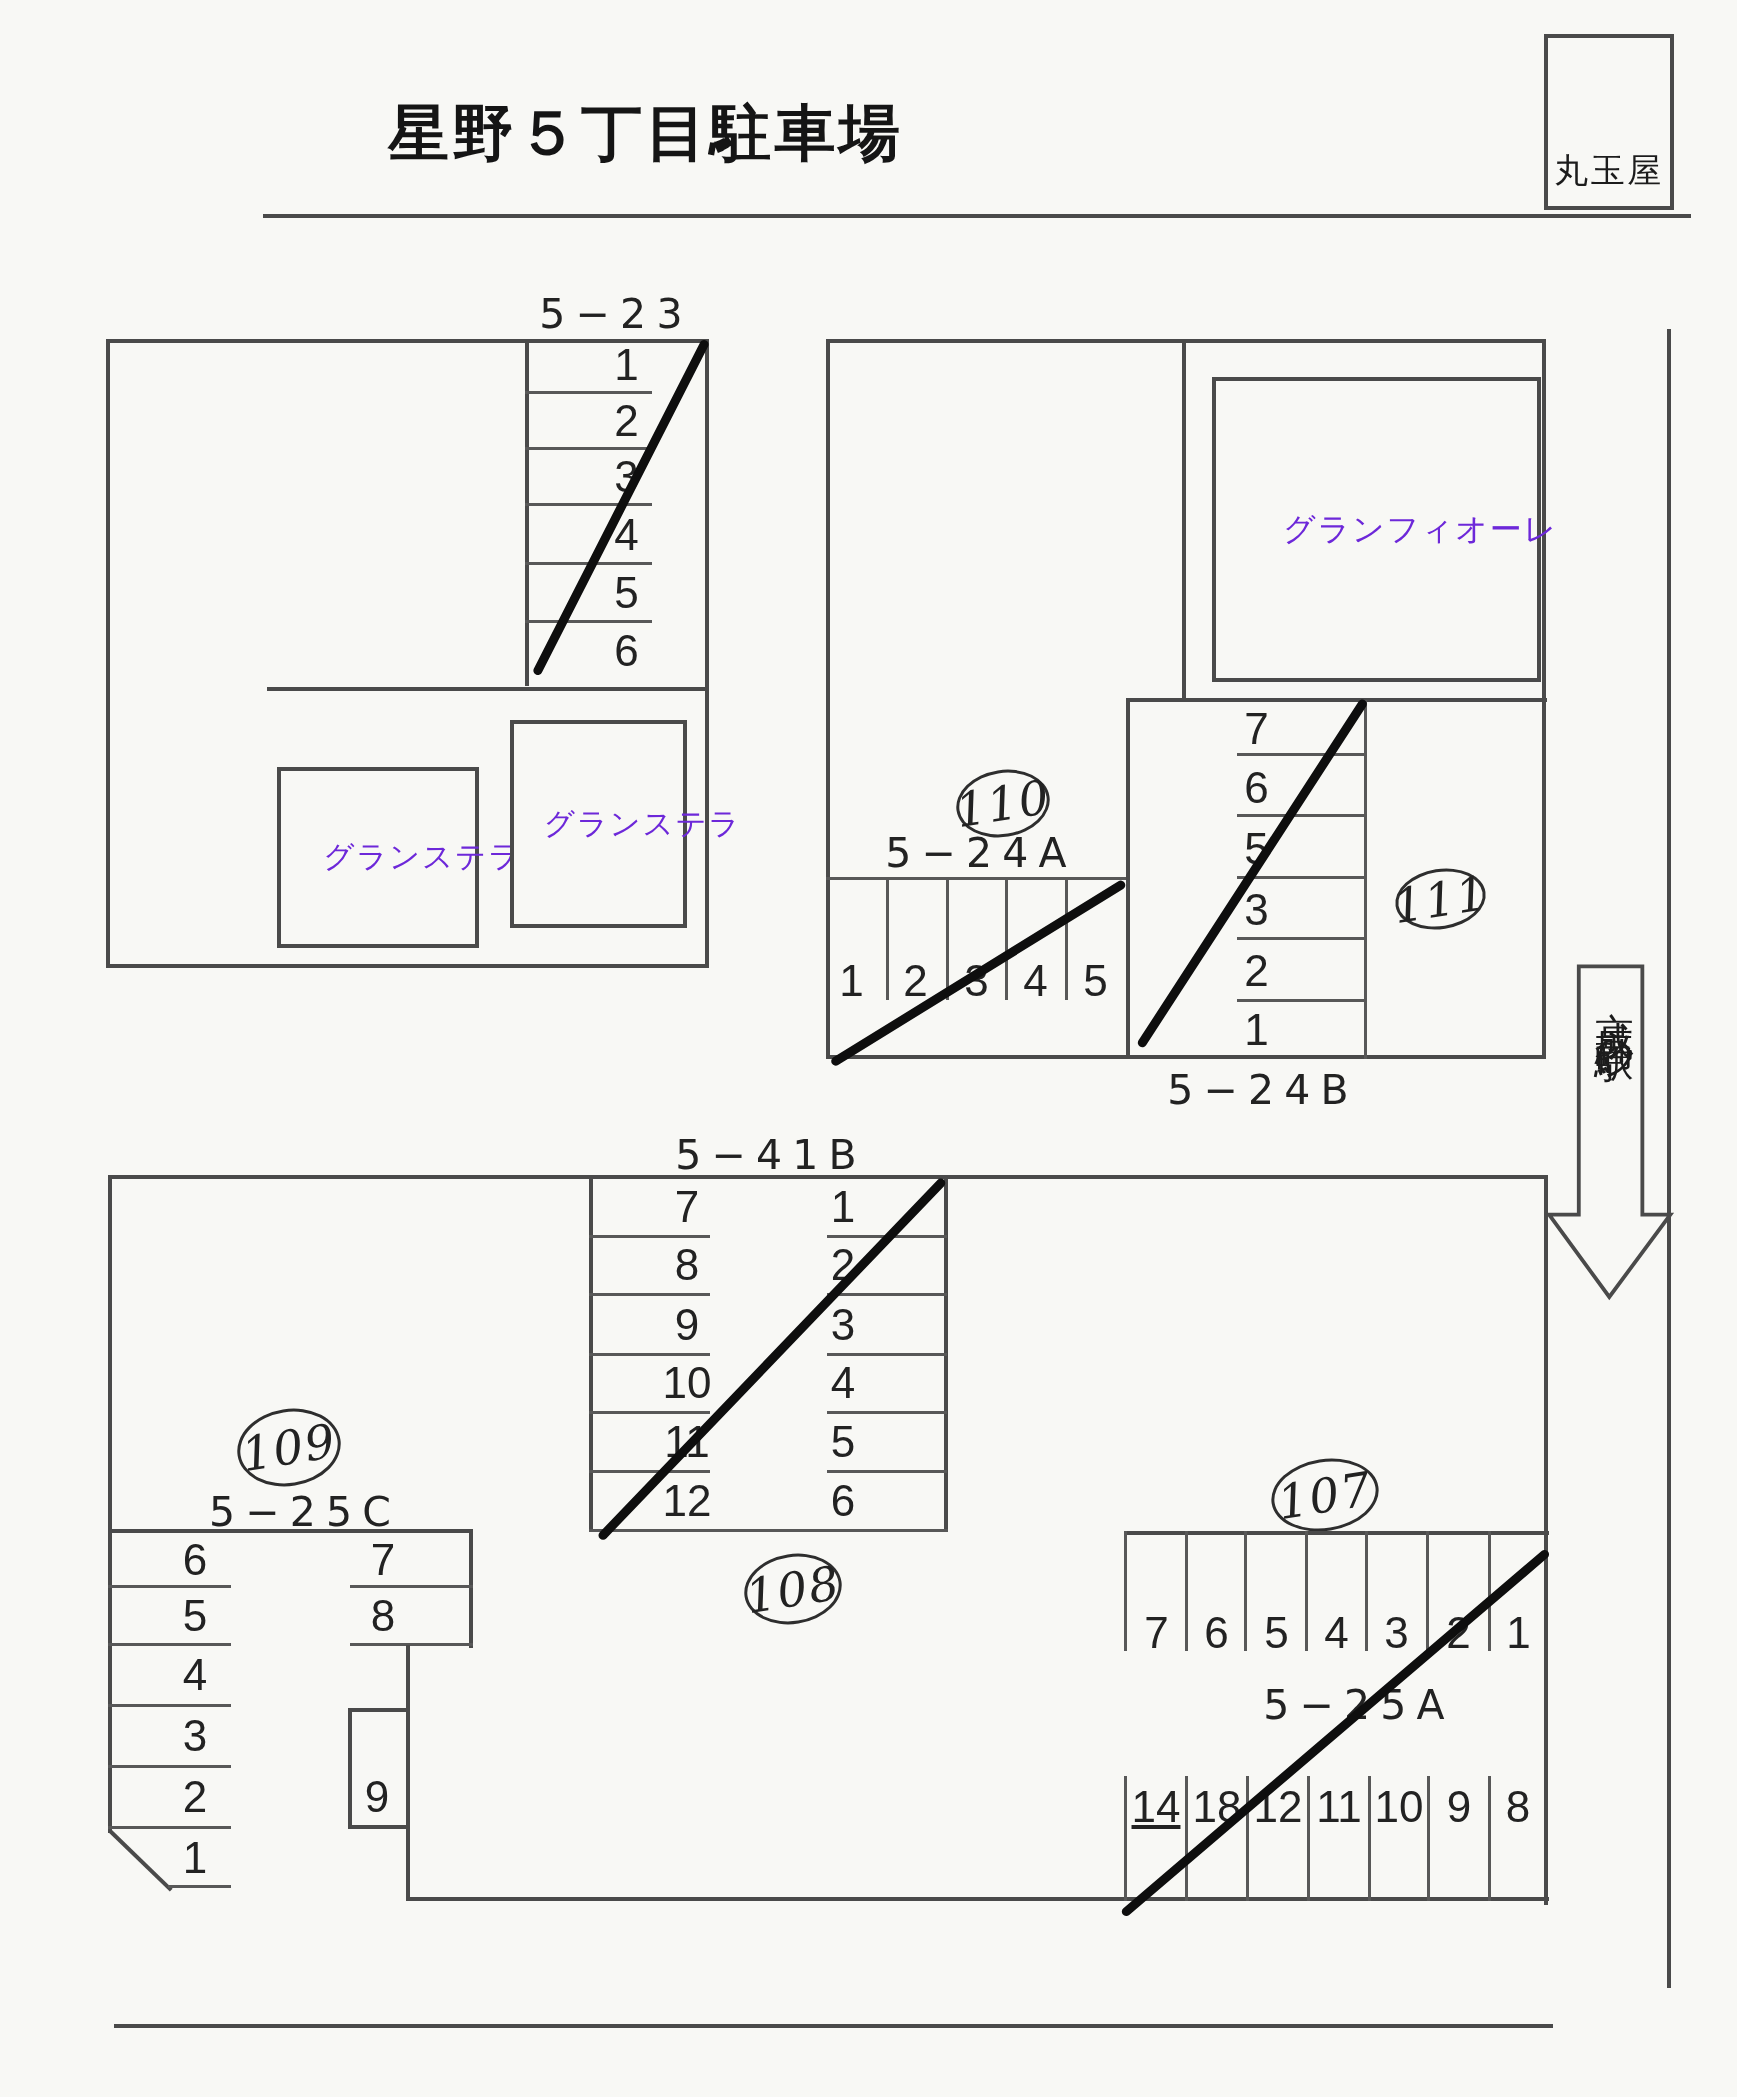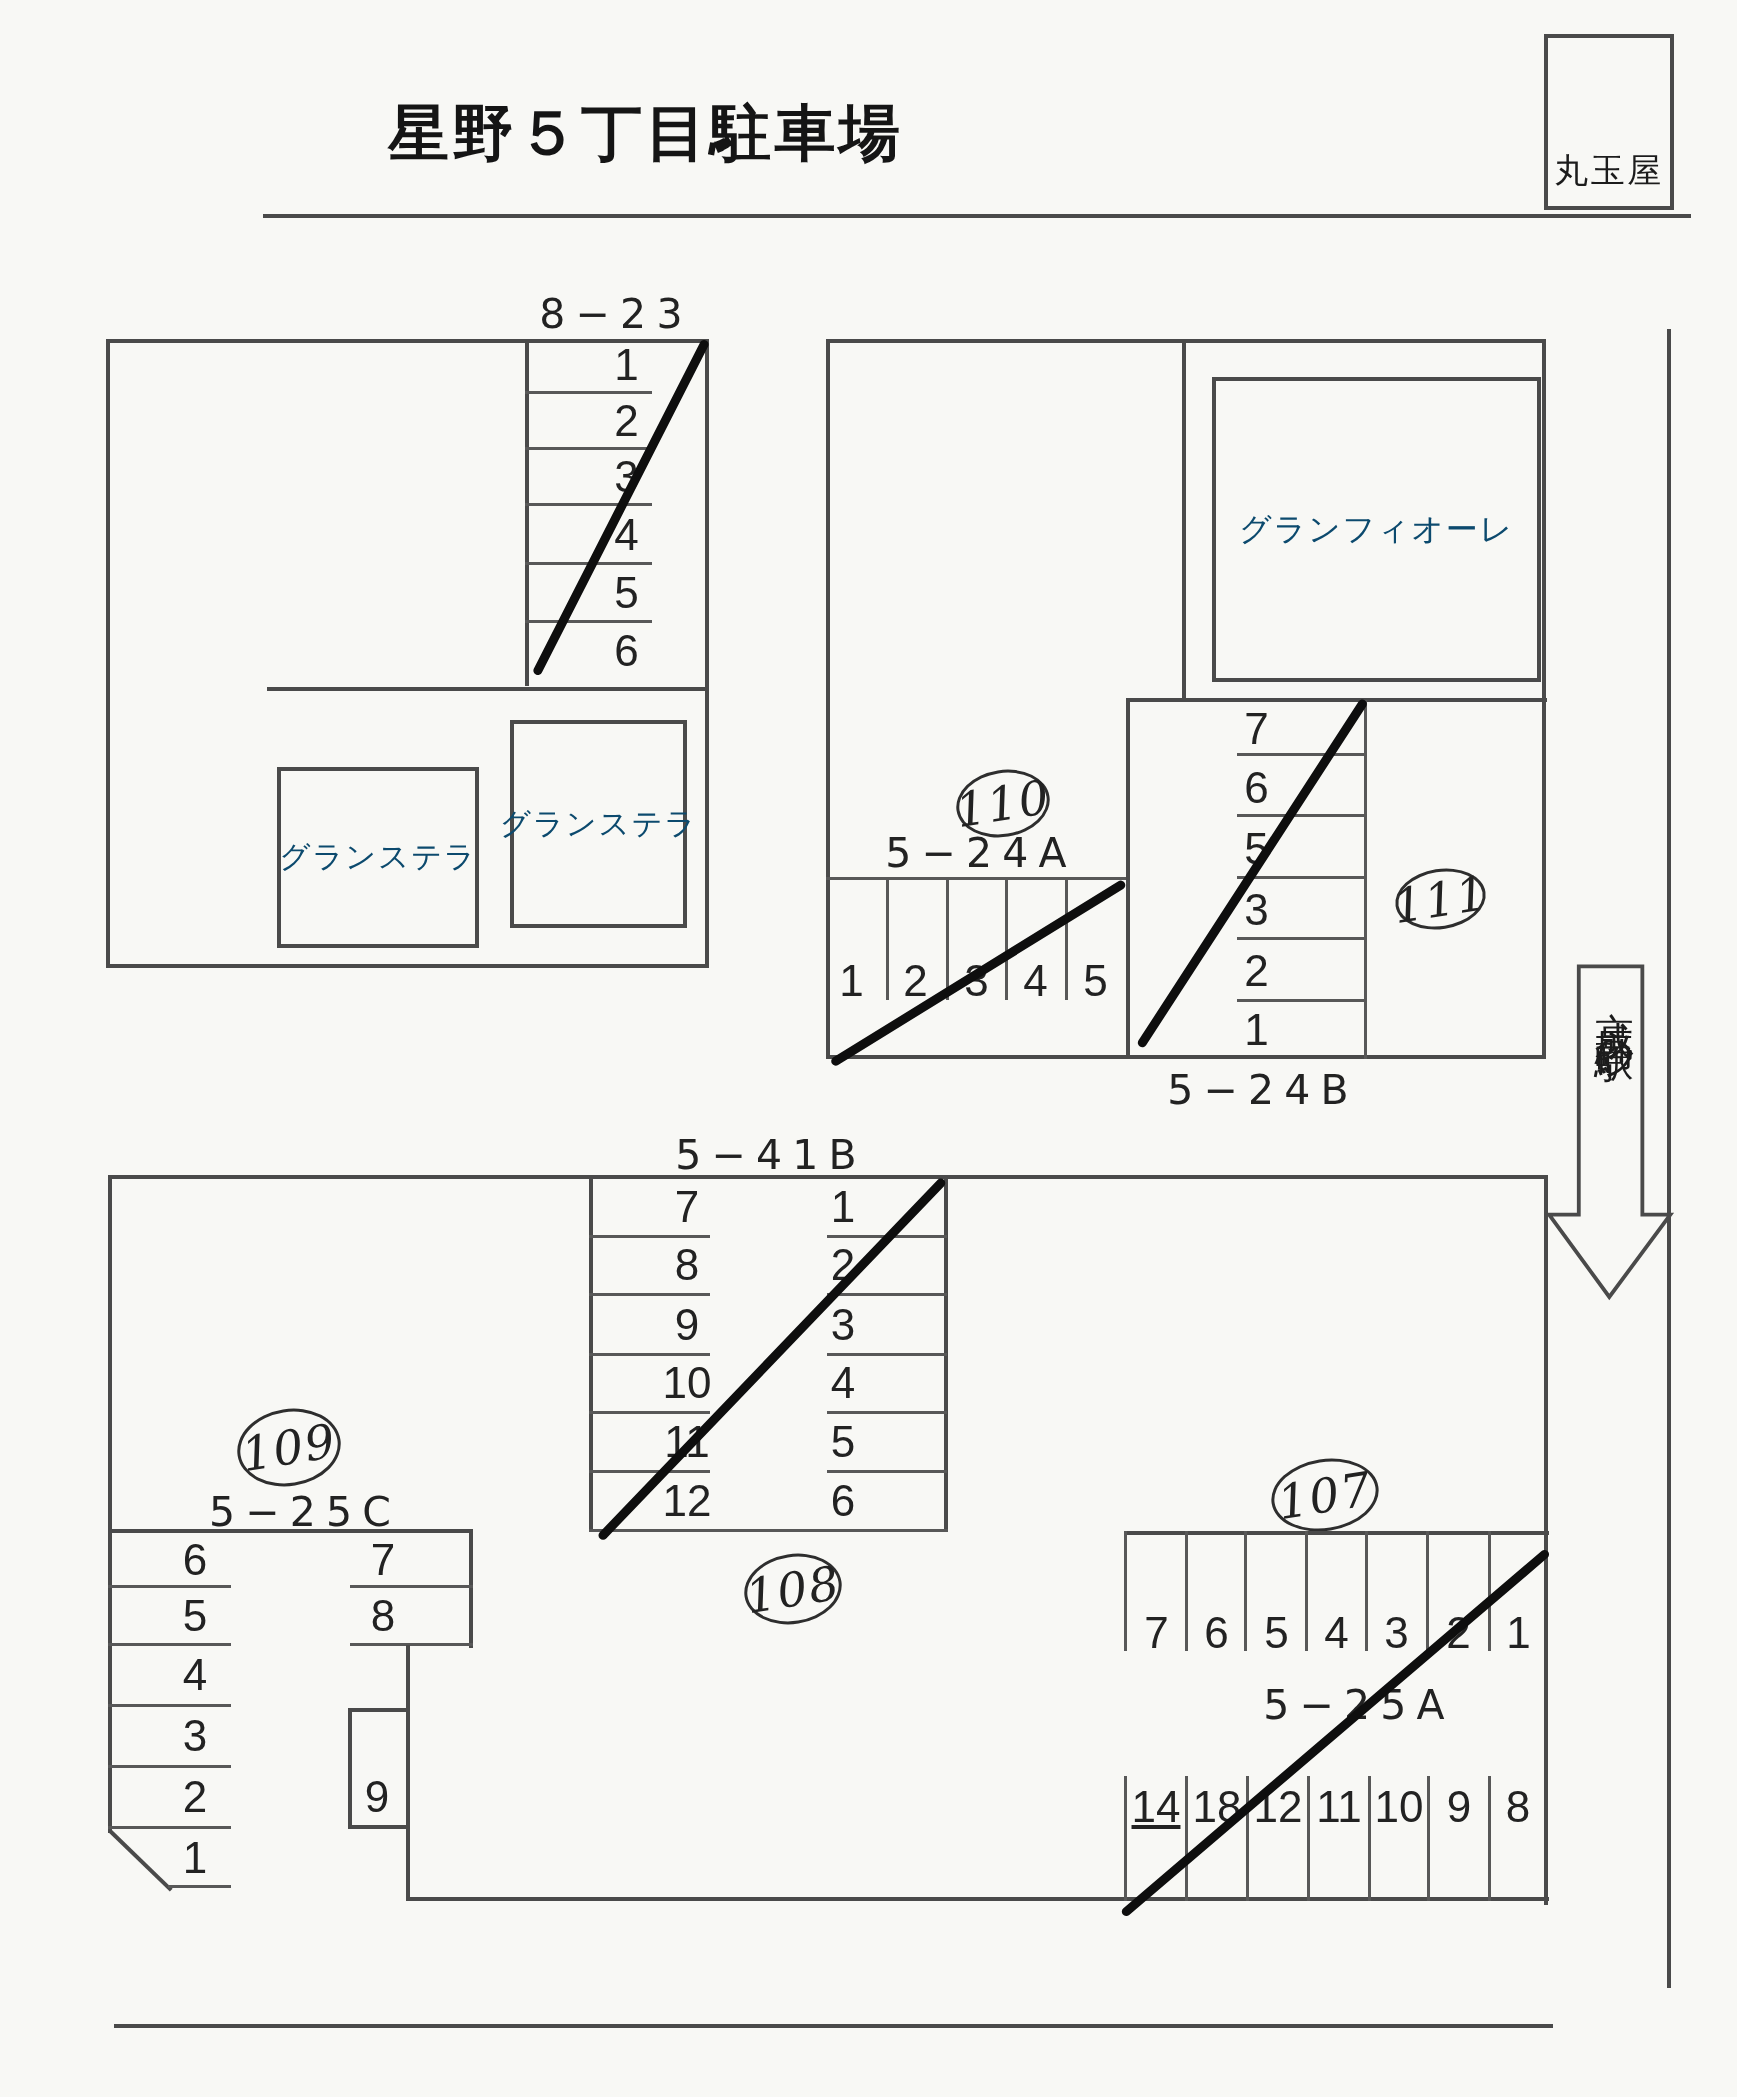--- a/index.html
+++ b/index.html
@@ -23,21 +23,21 @@
   .diagthin{position:absolute;height:4.2px;background:#4a4a4a;transform-origin:0 50%;}
   
   .num{position:absolute;width:51px;font-size:44px;line-height:46px;text-align:center;color:#222;
        font-family:"Liberation Sans","DejaVu Sans",sans-serif;}
   .num.w80{width:68px;}
   
   .seclabel{position:absolute;width:220px;text-align:center;font-size:41px;line-height:44px;
             letter-spacing:10.2px;color:#222;white-space:nowrap;}
   
   .bldgtxt{display:flex;align-items:center;justify-content:center;width:100%;height:100%;
-           font-size:30.5px;letter-spacing:1.7px;color:#0c4a6e;white-space:nowrap;}
+           font-size:30.5px;letter-spacing:1.7px;color:#6d28d9;white-space:nowrap;margin-left:44px;}
   
   .zone{position:absolute;border:3.4px solid #2e2e2e;border-radius:50%;
         display:flex;align-items:center;justify-content:center;
         font-size:47px;font-style:italic;color:#222;transform:rotate(-9deg);
         font-family:"DejaVu Serif","Liberation Serif",serif;letter-spacing:1.7px;}
   .title{position:absolute;left:388px;top:93px;font-size:61px;font-weight:bold;
          letter-spacing:3.4px;color:#151515;white-space:nowrap;}
   .vtext{position:absolute;writing-mode:vertical-rl;text-orientation:upright;
          font-size:39px;letter-spacing:8.5px;color:#1c1c1c;}
 </style>
@@ -52,21 +52,21 @@
 <div class="rect" style="left:1544px;top:34px;width:130px;height:176px;">
   <div style="position:absolute;bottom:12px;left:0;width:100%;text-align:center;font-size:34px;letter-spacing:2.5px;">丸玉屋</div>
 </div>
 
 <svg class="abs" style="left:1543px;top:963px;" width="136" height="339" viewBox="0 0 160 400">
   <path d="M42,297 L42,4 L117,4 L117,297 L150,297 L78,394 L7,297 Z" fill="none" stroke="#4a4a4a" stroke-width="4.5"></path>
 </svg>
 <div class="vtext" style="left:1587px;top:981px;">京成高砂駅</div>
 
 <div class="rect" style="left:106px;top:339px;width:603px;height:629px;"></div>
-<div class="seclabel" style="left:523px;top:292px;width:186px;">8−23</div>
+<div class="seclabel" style="left:523px;top:292px;width:186px;">5−23</div>
 <div class="vline" style="left:525px;top:339px;height:347px;"></div>
 <div class="hline thin" style="left:525px;top:391px;width:127px;"></div>
 <div class="hline thin" style="left:525px;top:447px;width:127px;"></div>
 <div class="hline thin" style="left:525px;top:503px;width:127px;"></div>
 <div class="hline thin" style="left:525px;top:562px;width:127px;"></div>
 <div class="hline thin" style="left:525px;top:620px;width:127px;"></div>
 <div class="hline" style="left:267px;top:687px;width:442px;"></div>
 <div class="num" style="left:601px;top:342px;">1</div>
 <div class="num" style="left:601px;top:398px;">2</div>
 <div class="num" style="left:601px;top:454px;">3</div>

